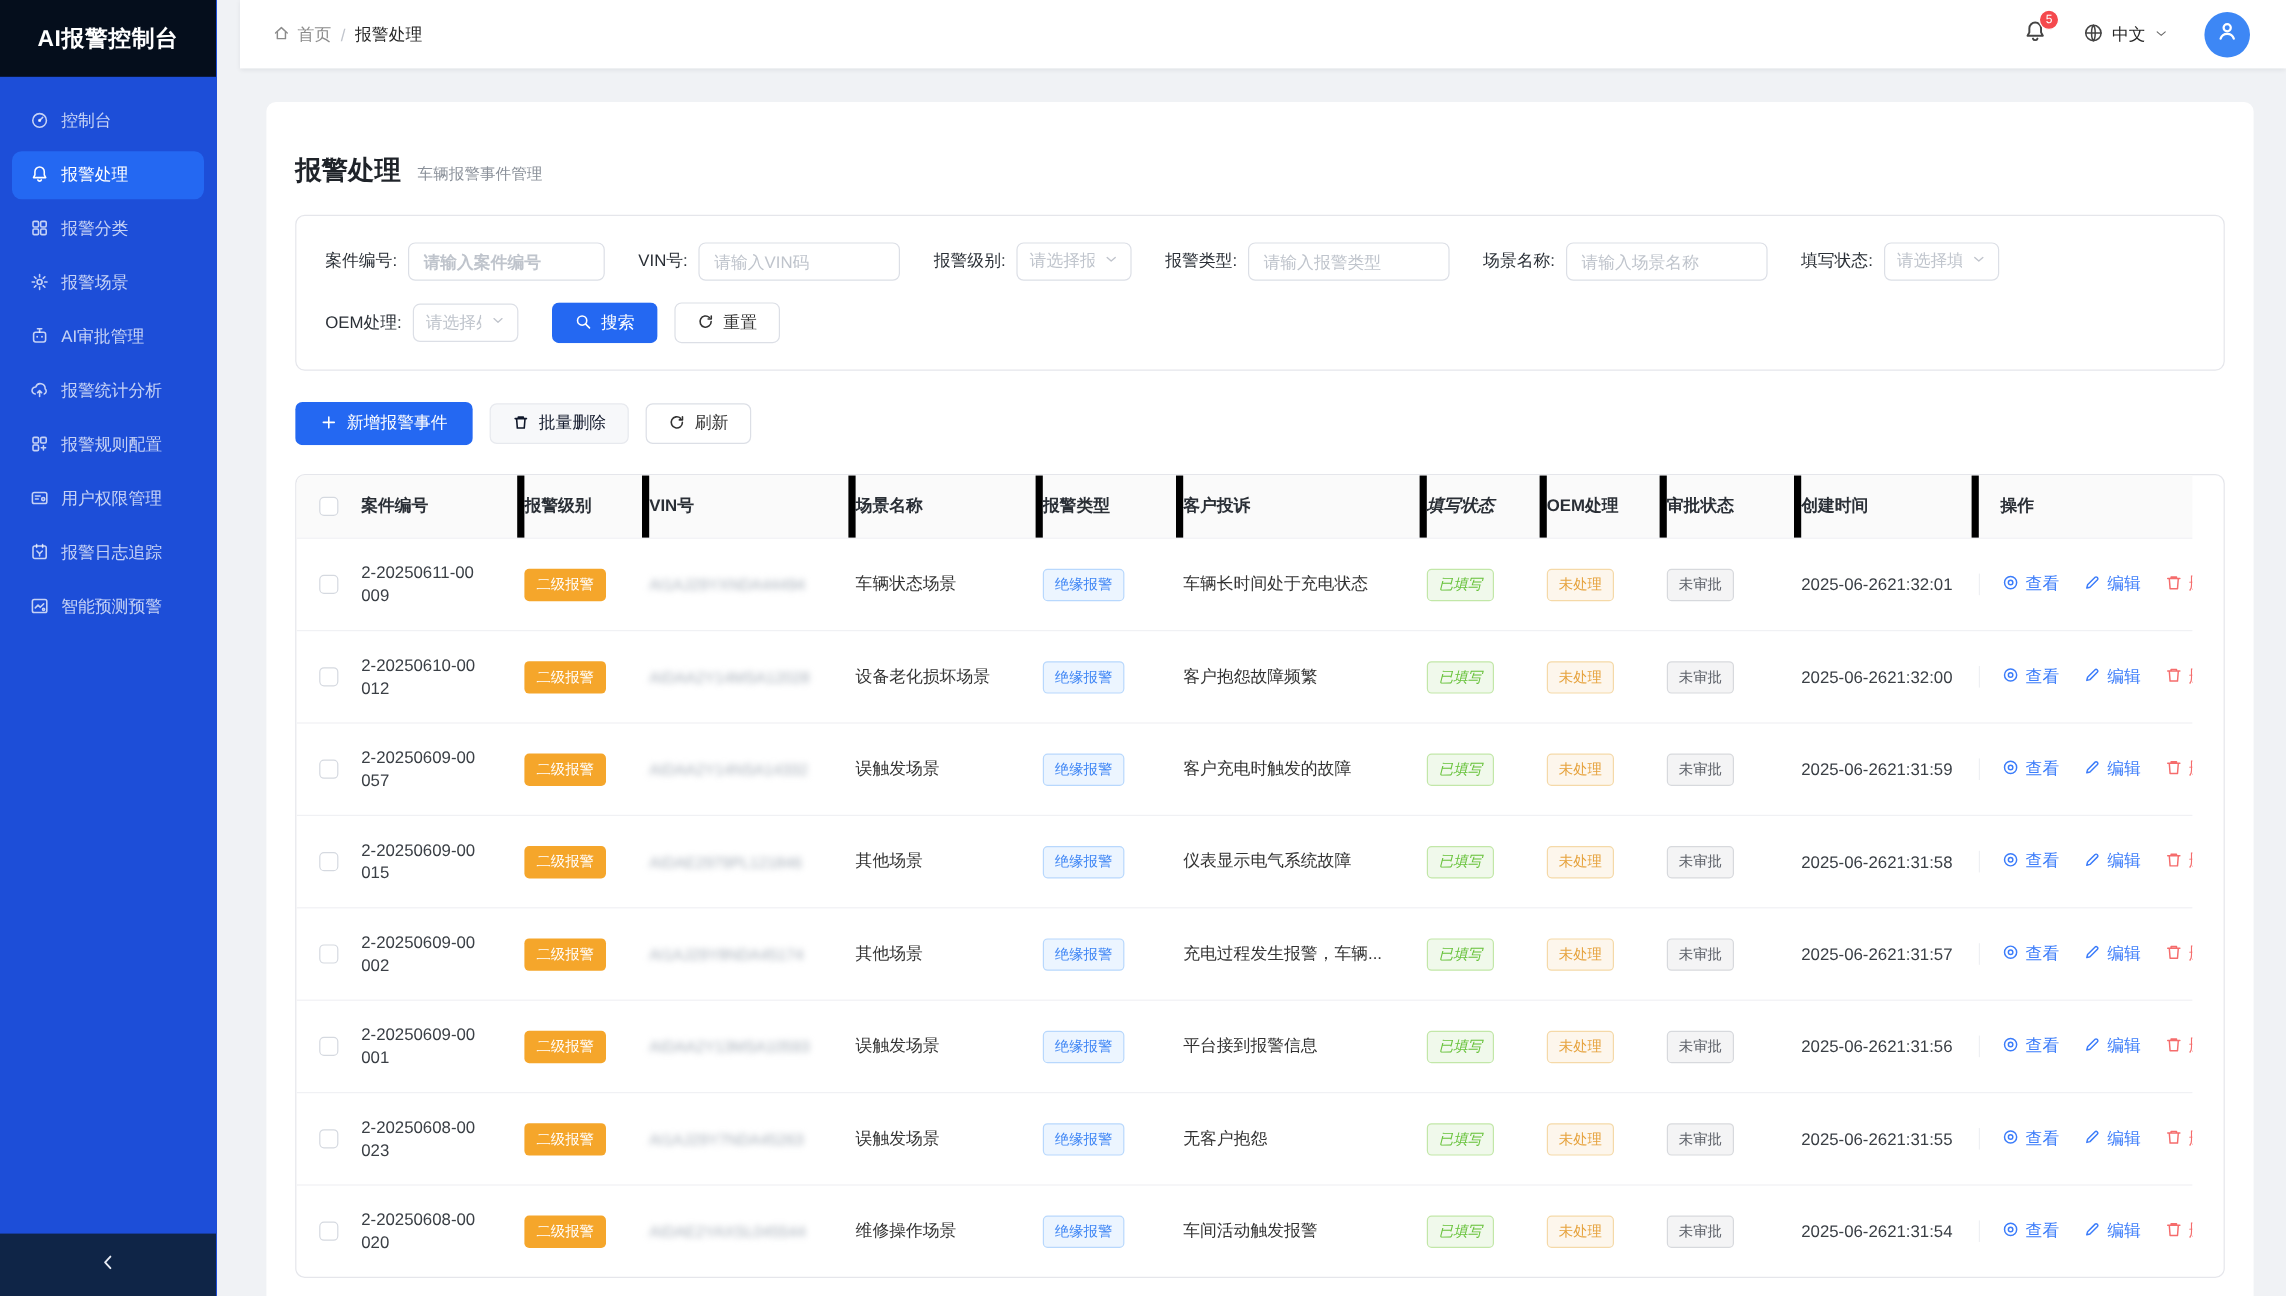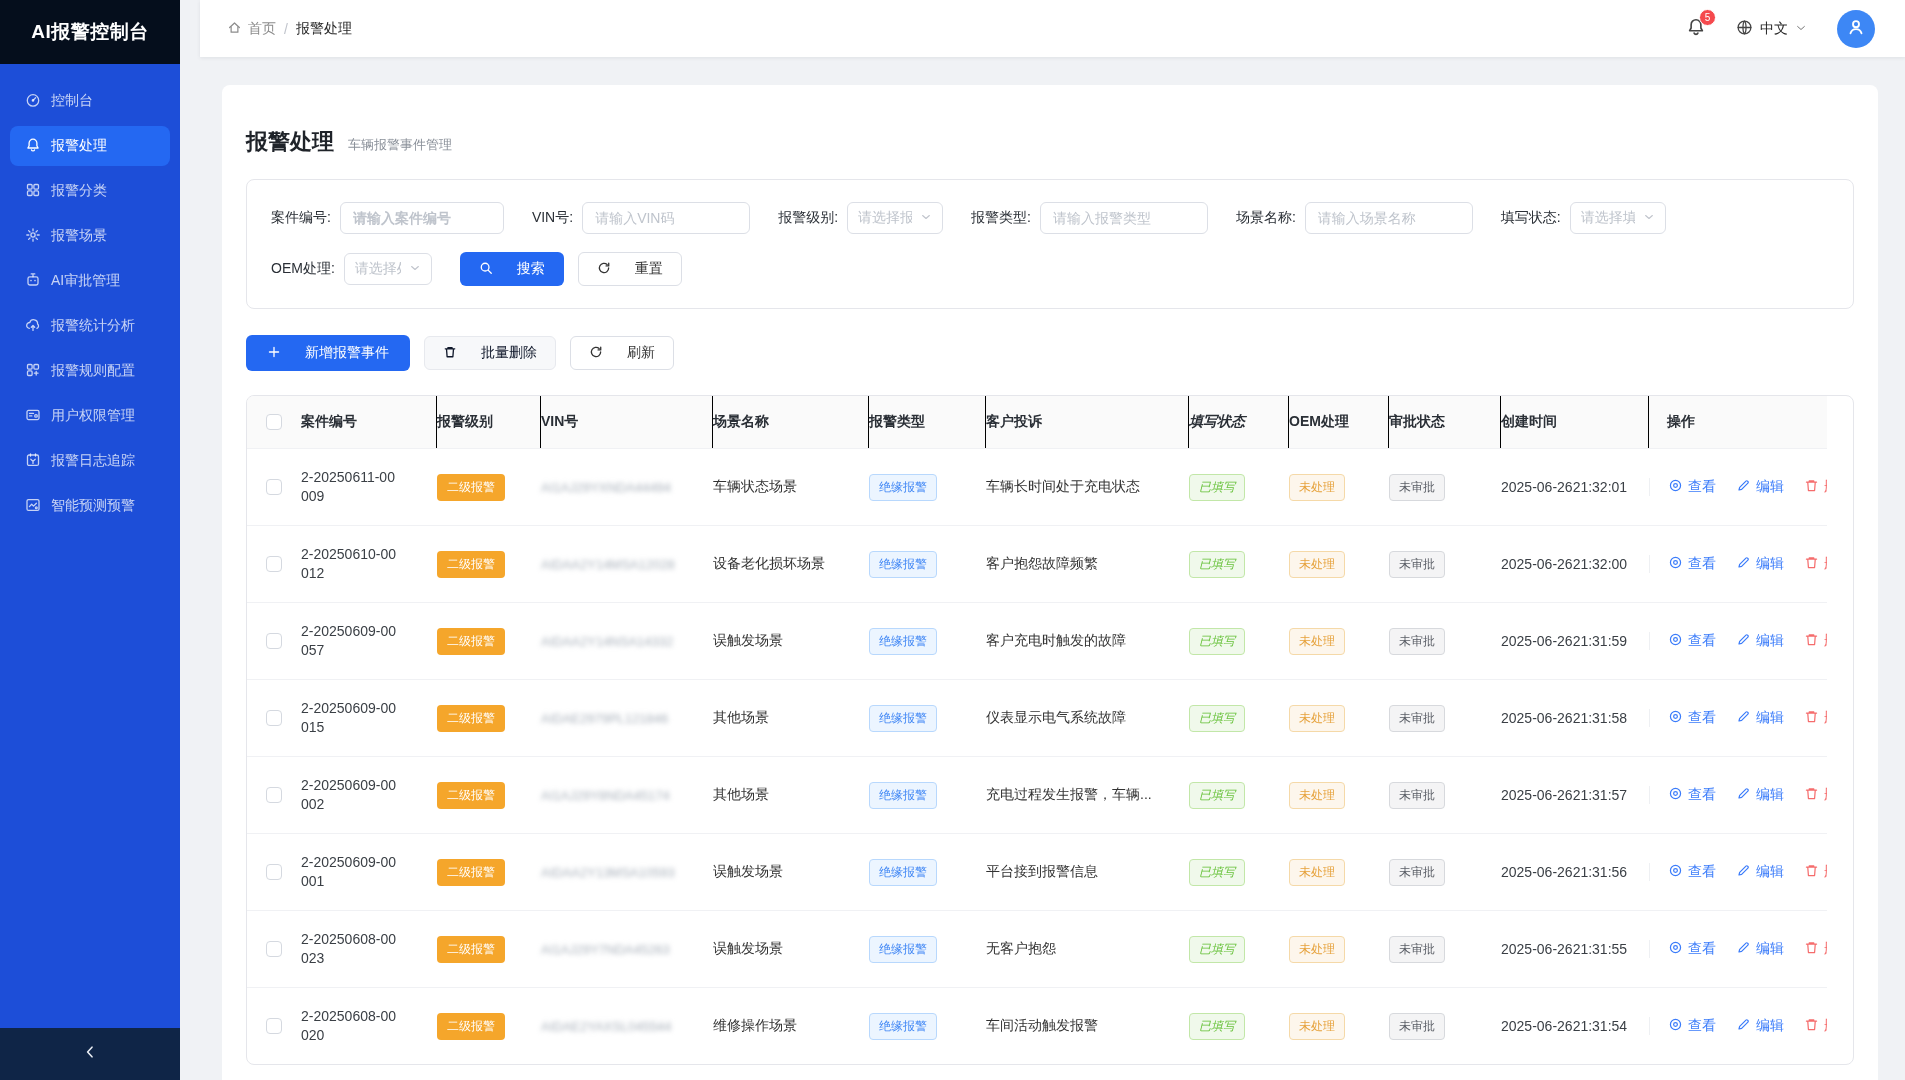--- a/index.html
+++ b/index.html
@@ -54,41 +54,41 @@
   .f-field { display:flex; align-items:center; gap:9px; }
   .f-label { font-size:14px; color:#2a2f36; font-weight:500; white-space:nowrap; }
   .f-input { height:32px; border:1px solid #dcdfe6; border-radius:6px; padding:0 12px; font-size:14px; color:#333; outline:none; }
   .f-input::placeholder { color:#bfc4cc; }
   .f-select { height:32px; border:1px solid #dcdfe6; border-radius:6px; padding:0 10px; display:flex;
               align-items:center; justify-content:space-between; gap:8px; cursor:pointer; background:#fff; }
   .f-select .f-ph { font-size:14px; color:#bfc4cc; white-space:nowrap; overflow:hidden; }
   .f-select svg { width:12px; height:12px; stroke:#c0c4cc; fill:none; stroke-width:1.5; stroke-linecap:round; stroke-linejoin:round; flex:0 0 12px; }
   .filter-actions { display:flex; align-items:center; gap:14px; }
 
-  .btn { display:inline-flex; align-items:center; gap:24px; height:34px; padding:0 18px; border-radius:6px;
+  .btn { display:inline-flex; align-items:center; gap:8px; height:34px; padding:0 18px; border-radius:6px;
          font-size:14px; cursor:pointer; border:1px solid transparent; white-space:nowrap; }
   .btn svg { width:14px; height:14px; stroke:currentColor; fill:none; stroke-width:1.5; stroke-linecap:round; stroke-linejoin:round; }
   .btn-primary { background:var(--accent,#2468f2); color:#fff; }
   .btn-plain { background:#fff; border-color:#dcdfe6; color:#333; }
   .btn-disabled { background:#f7f8fa; border-color:#e7e9ee; color:#0f172a; cursor:not-allowed; }
 
   .toolbar { display:flex; align-items:center; gap:14px; margin-top:26px; }
   .btn-add { height:36px; padding:0 20px; }
 
   
   .table-card { border:1px solid #e5e6eb; border-radius:8px; margin-top:24px; overflow:hidden; padding-right:26px; }
   .table-wrap { overflow:hidden; width:100%; }
   .t-row { display:flex; align-items:center; width:1642px; }
   .t-cell { flex:none; display:flex; align-items:center; }
   .w-check{width:54px; justify-content:center;} .w-case{width:136px;} .w-level{width:104px;}
   .w-vin{width:172px;} .w-scene{width:156px;} .w-type{width:117px;} .w-complaint{width:203px; padding-right:14px;}
   .w-fill{width:100px;font-style:italic;} .w-oem{width:100px;} .w-approve{width:112px;} .w-created{width:148px;} .w-ops{width:240px; gap:20px;}
   .t-head { background:#fafafa; height:52px; font-size:14px; font-weight:700; color:#2a2f36; }
   .t-head .t-cell { height:52px; }
-  .t-head .t-cell:not(.w-check){ border-right:1px solid #000000; }
+  .t-head .t-cell:not(.w-check){ border-right:6px solid #000000; }
   .t-head .t-cell.w-ops { border-right:none; }
   .w-ops { border-left:1px solid #eef0f3; padding-left:18px; }
   .t-head .w-ops { border-left:none; }
   .t-body .t-row { height:77px; border-top:1px solid #f0f1f4; font-size:14px; }
   .checkbox { width:16px; height:16px; border:1px solid #d5d9e0; border-radius:4px; background:#fff; cursor:pointer; }
   .case-id { width:96px; line-height:19px; color:#3a3f45; word-break:break-all; }
   .vin { color:#a8b0ba; font-size:13px; filter:blur(2.5px); user-select:none; }
   .badge-level { background:var(--level_badge,#f5a62b); color:#fff; font-size:12px; padding:5px 10px; border-radius:4px; }
   .badge-st { font-size:12px; padding:4px 9px; border-radius:4px; border:1px solid transparent; white-space:nowrap; }
   .badge-type { background:#ecf5ff; color:var(--info,#3f86f5); border:1px solid #b8d8fd; font-size:12px; padding:4px 9px; border-radius:4px; }

